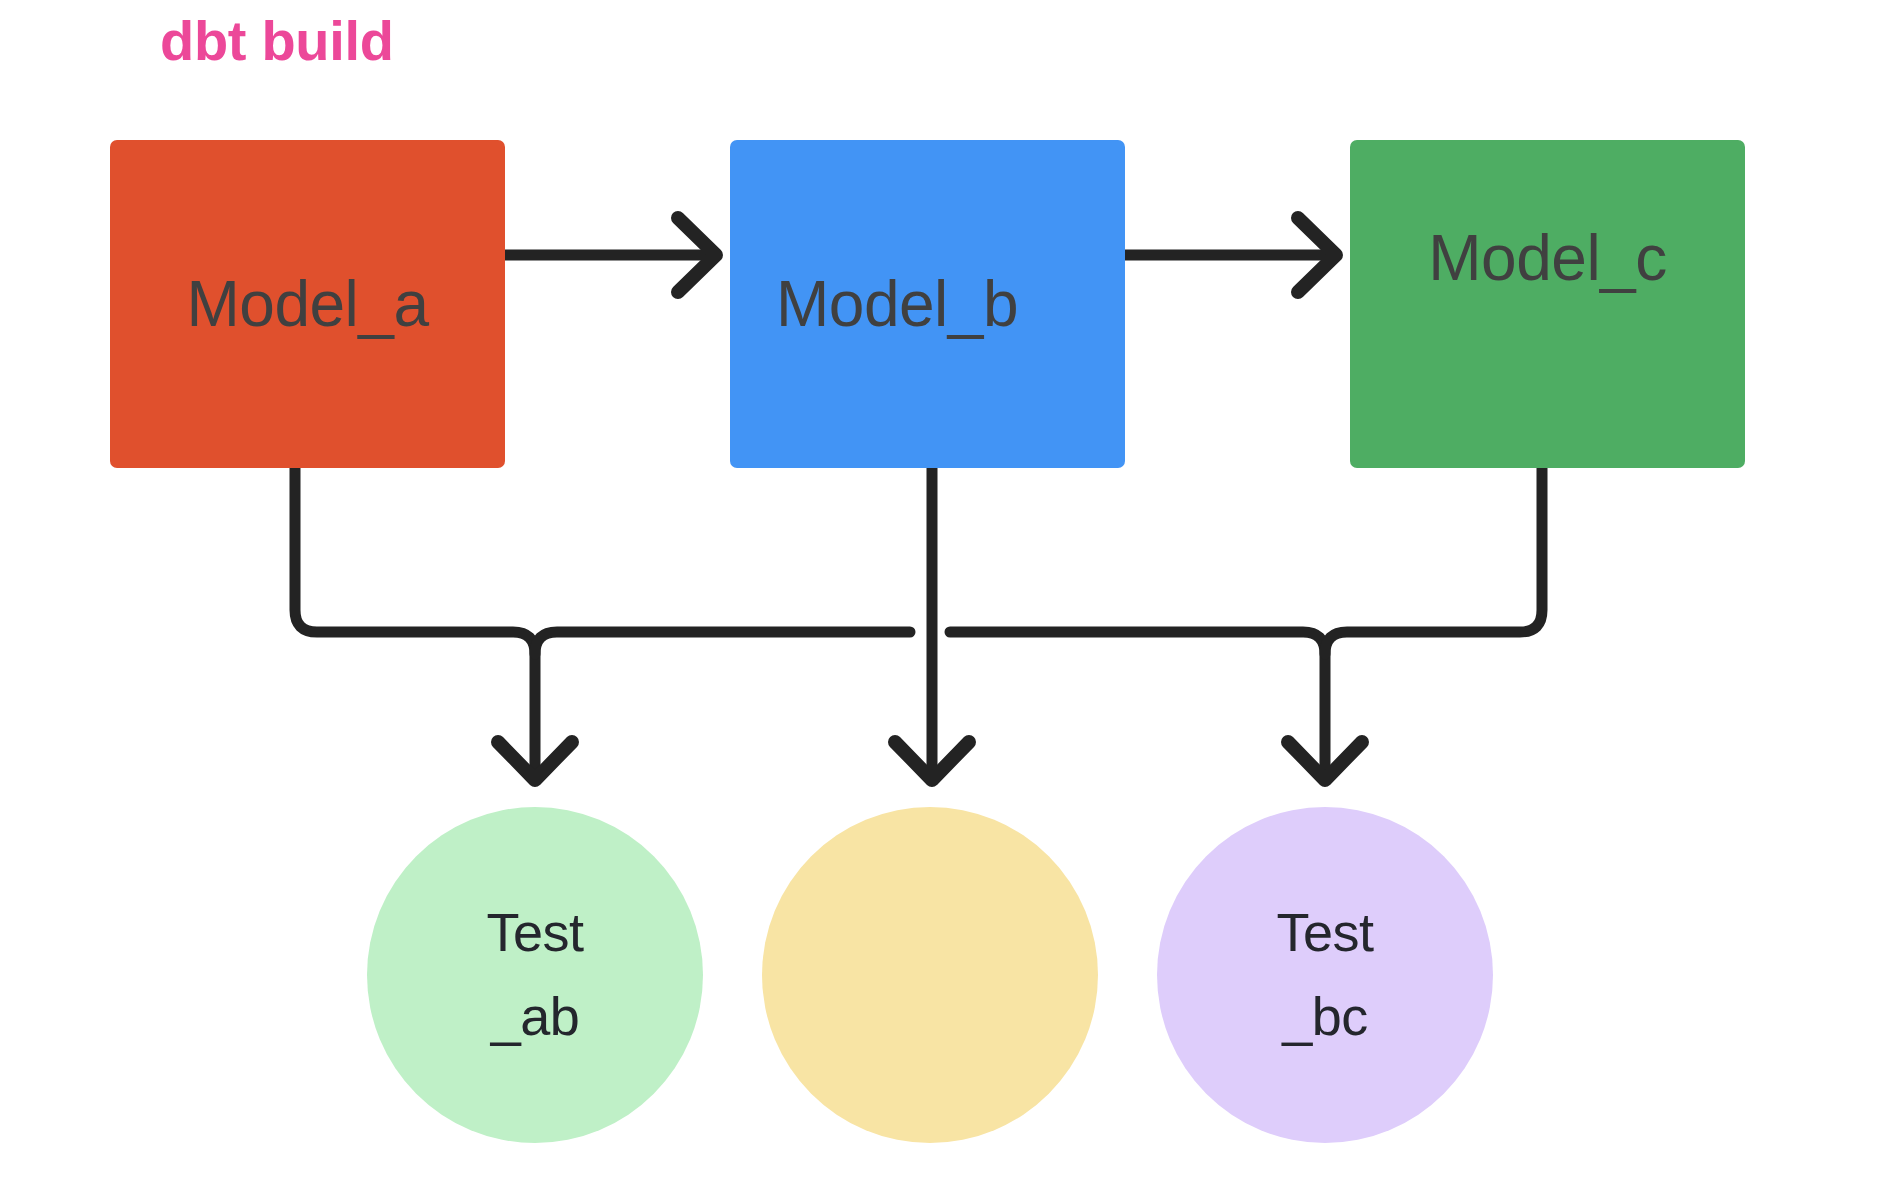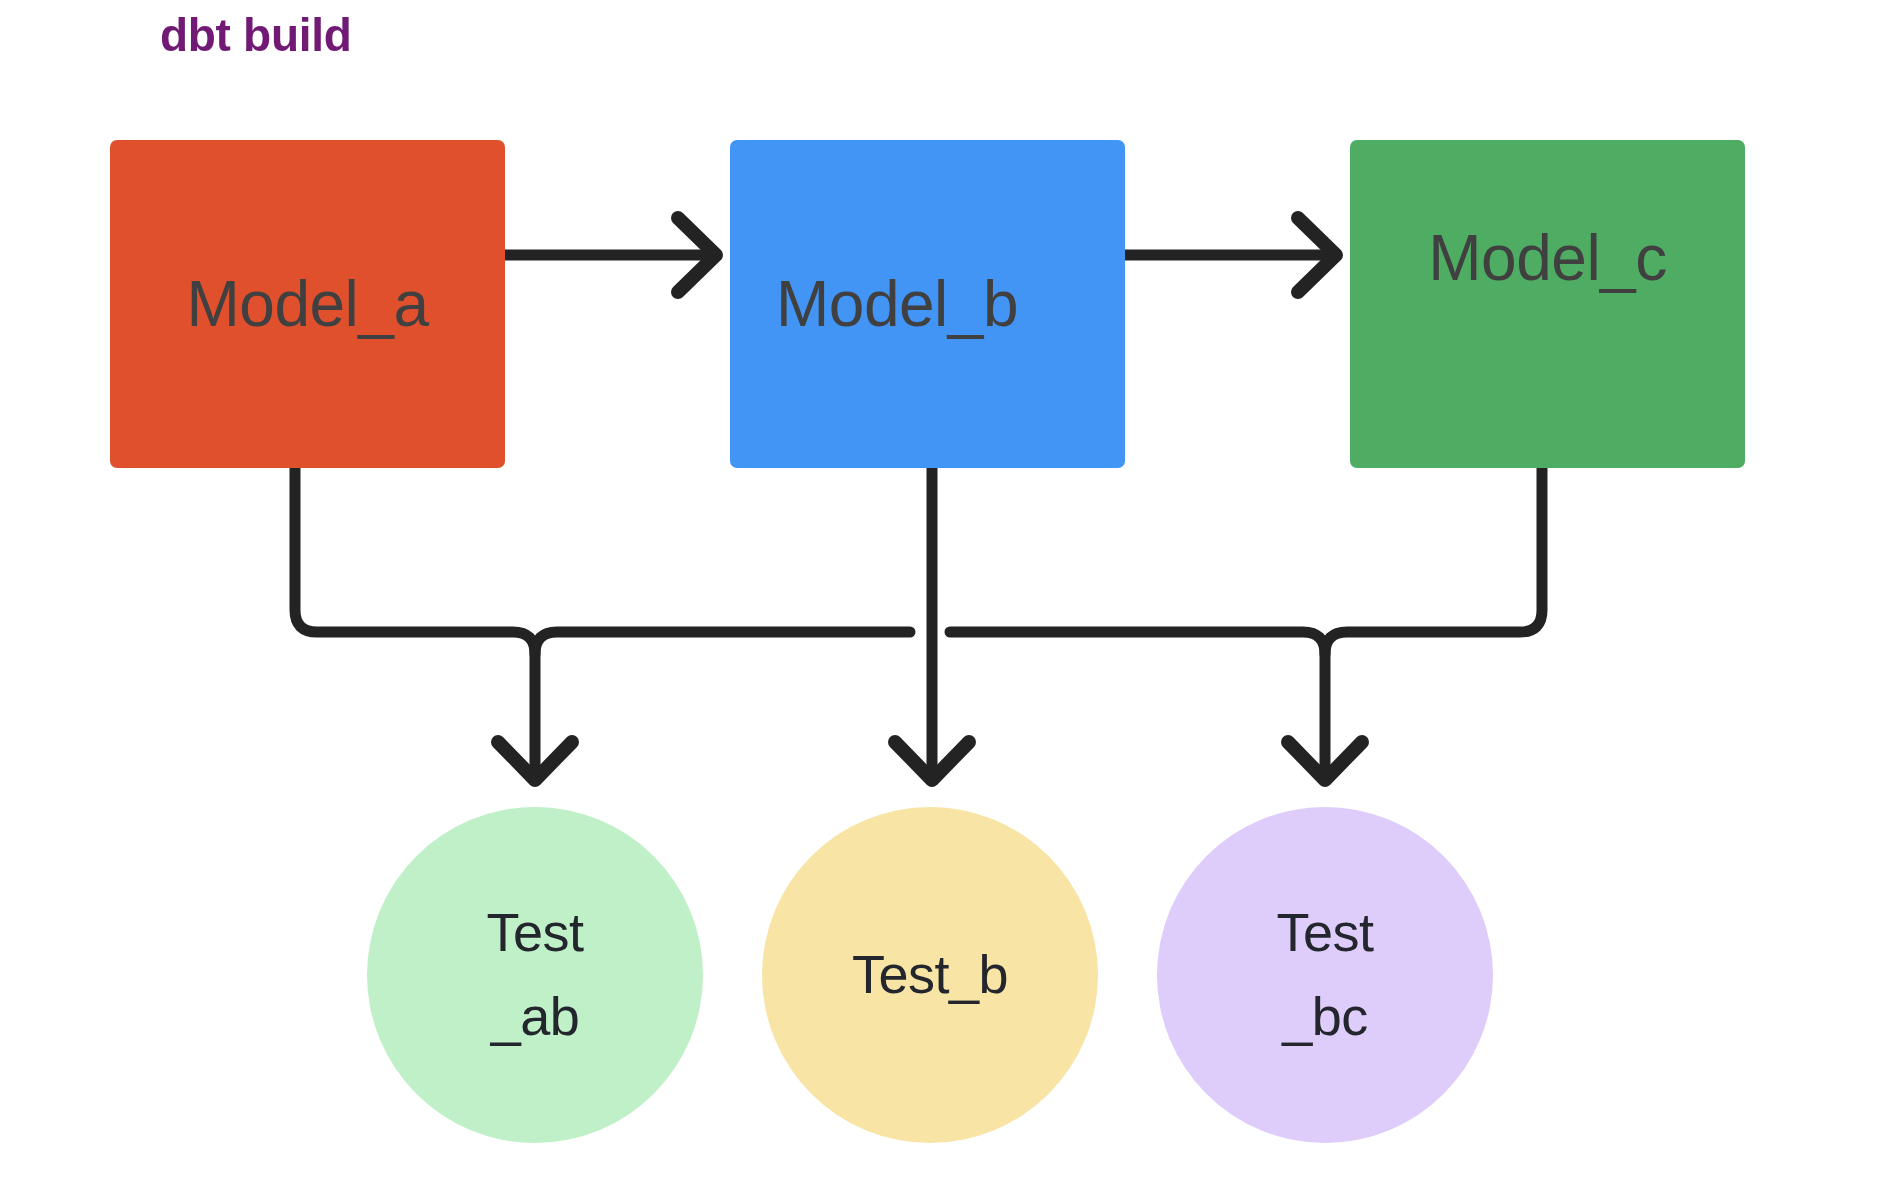--- a/index.html
+++ b/index.html
@@ -21,23 +21,23 @@
     position: absolute;
     left: 0;
     top: 0;
     width: 1880px;
     height: 1186px;
   }
   .diagram-title {
     position: absolute;
     left: 160px;
     top: 8px;
-    font-size: 46px;
+    font-size: 56px;
     font-weight: 700;
-    color: #701a75;
+    color: #ec4899;
     letter-spacing: -0.3px;
     white-space: nowrap;
   }
   .node-label {
     position: absolute;
     display: flex;
     align-items: center;
     justify-content: center;
     text-align: center;
     pointer-events: none;
@@ -103,17 +103,16 @@
       <rect x="1350" y="140" width="395" height="328" rx="7" ry="7" fill="#4EAD63"></rect>
     </g>
   </svg>
 
   <div class="node-label model-label" style="left:110px; top:140px; width:395px; height:328px;">Model_a</div>
   <div class="node-label model-label" style="left:730px; top:140px; width:334px; height:328px;">Model_b</div>
   <div class="node-label model-label" style="left:1350px; top:140px; width:395px; height:236px;">Model_c</div>
 
   <div class="node-label test-label" style="left:367px; top:807px; width:336px; height:336px;">Test
 _ab</div>
-  <div class="node-label test-label" style="left:762px; top:807px; width:336px; height:336px;">Test_b</div>
   <div class="node-label test-label" style="left:1157px; top:807px; width:336px; height:336px;">Test
 _bc</div>
 
 </div>
 
 </body></html>

